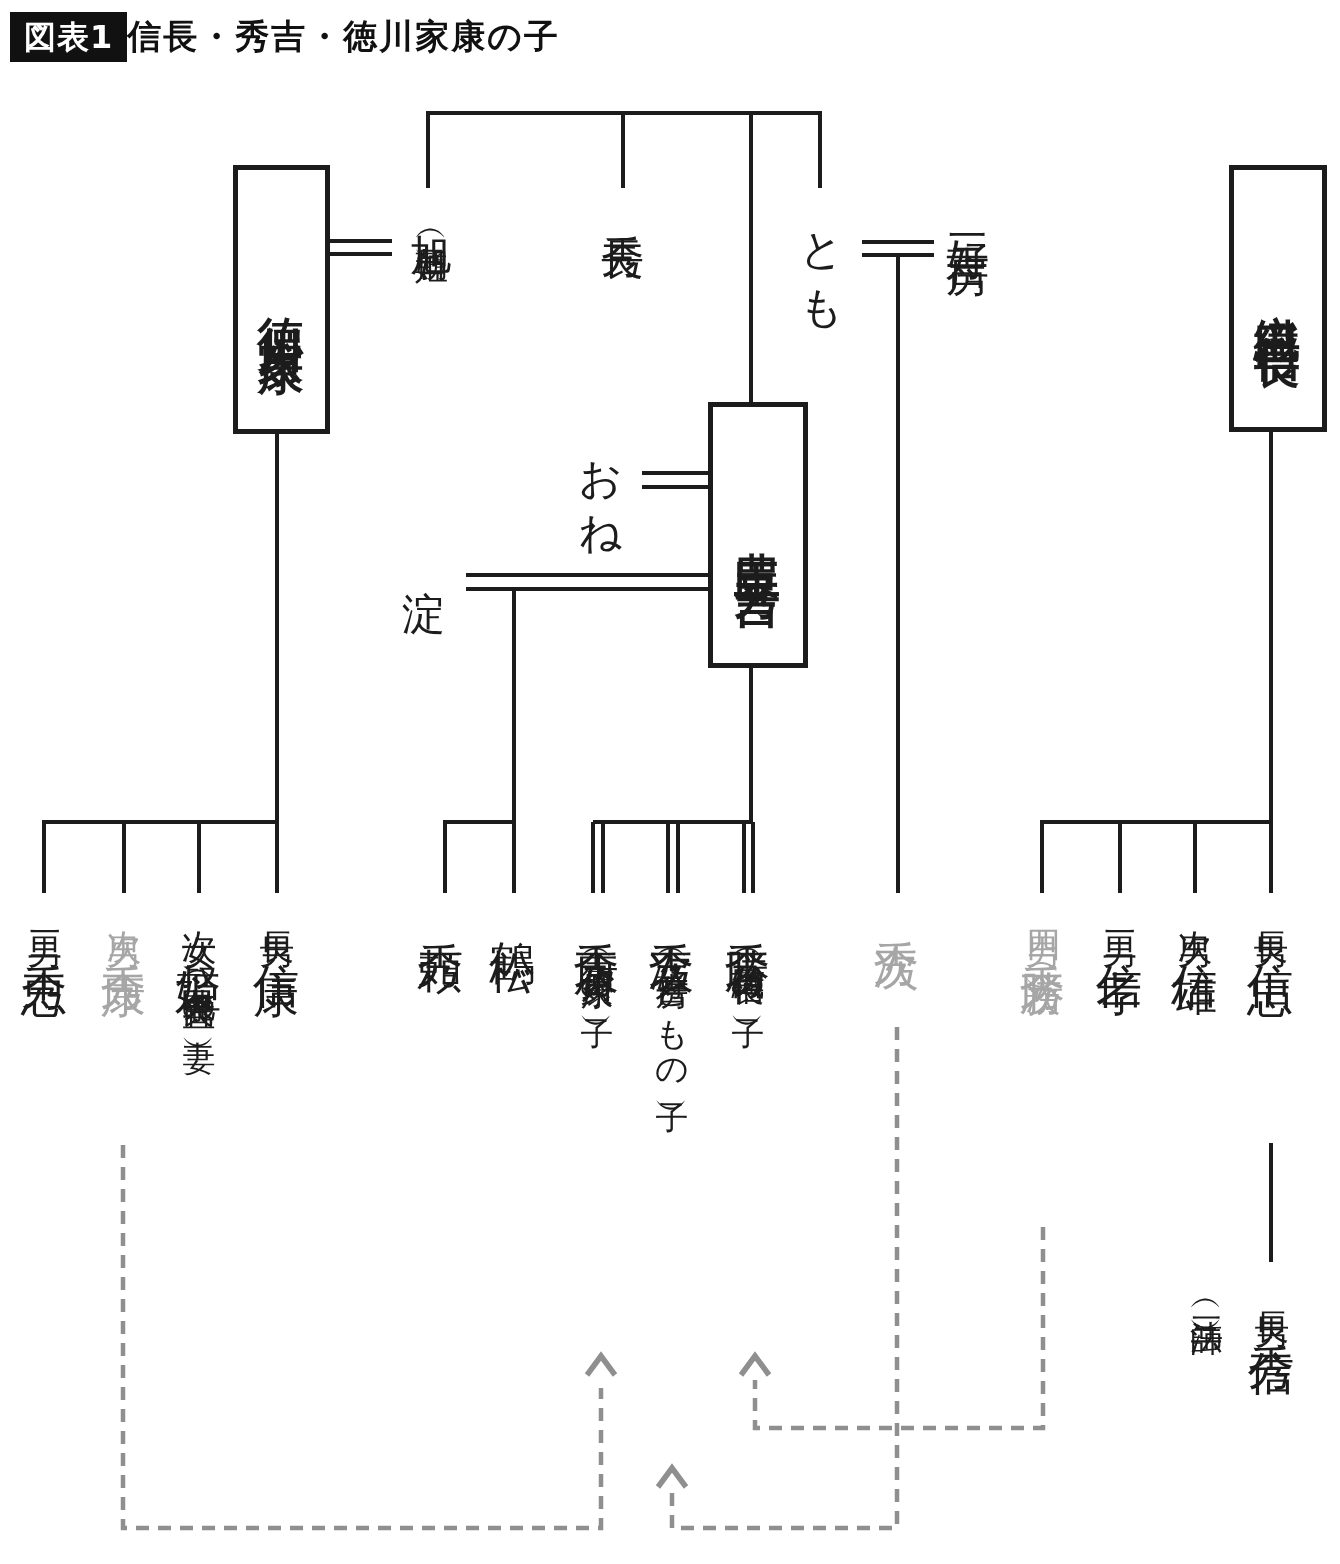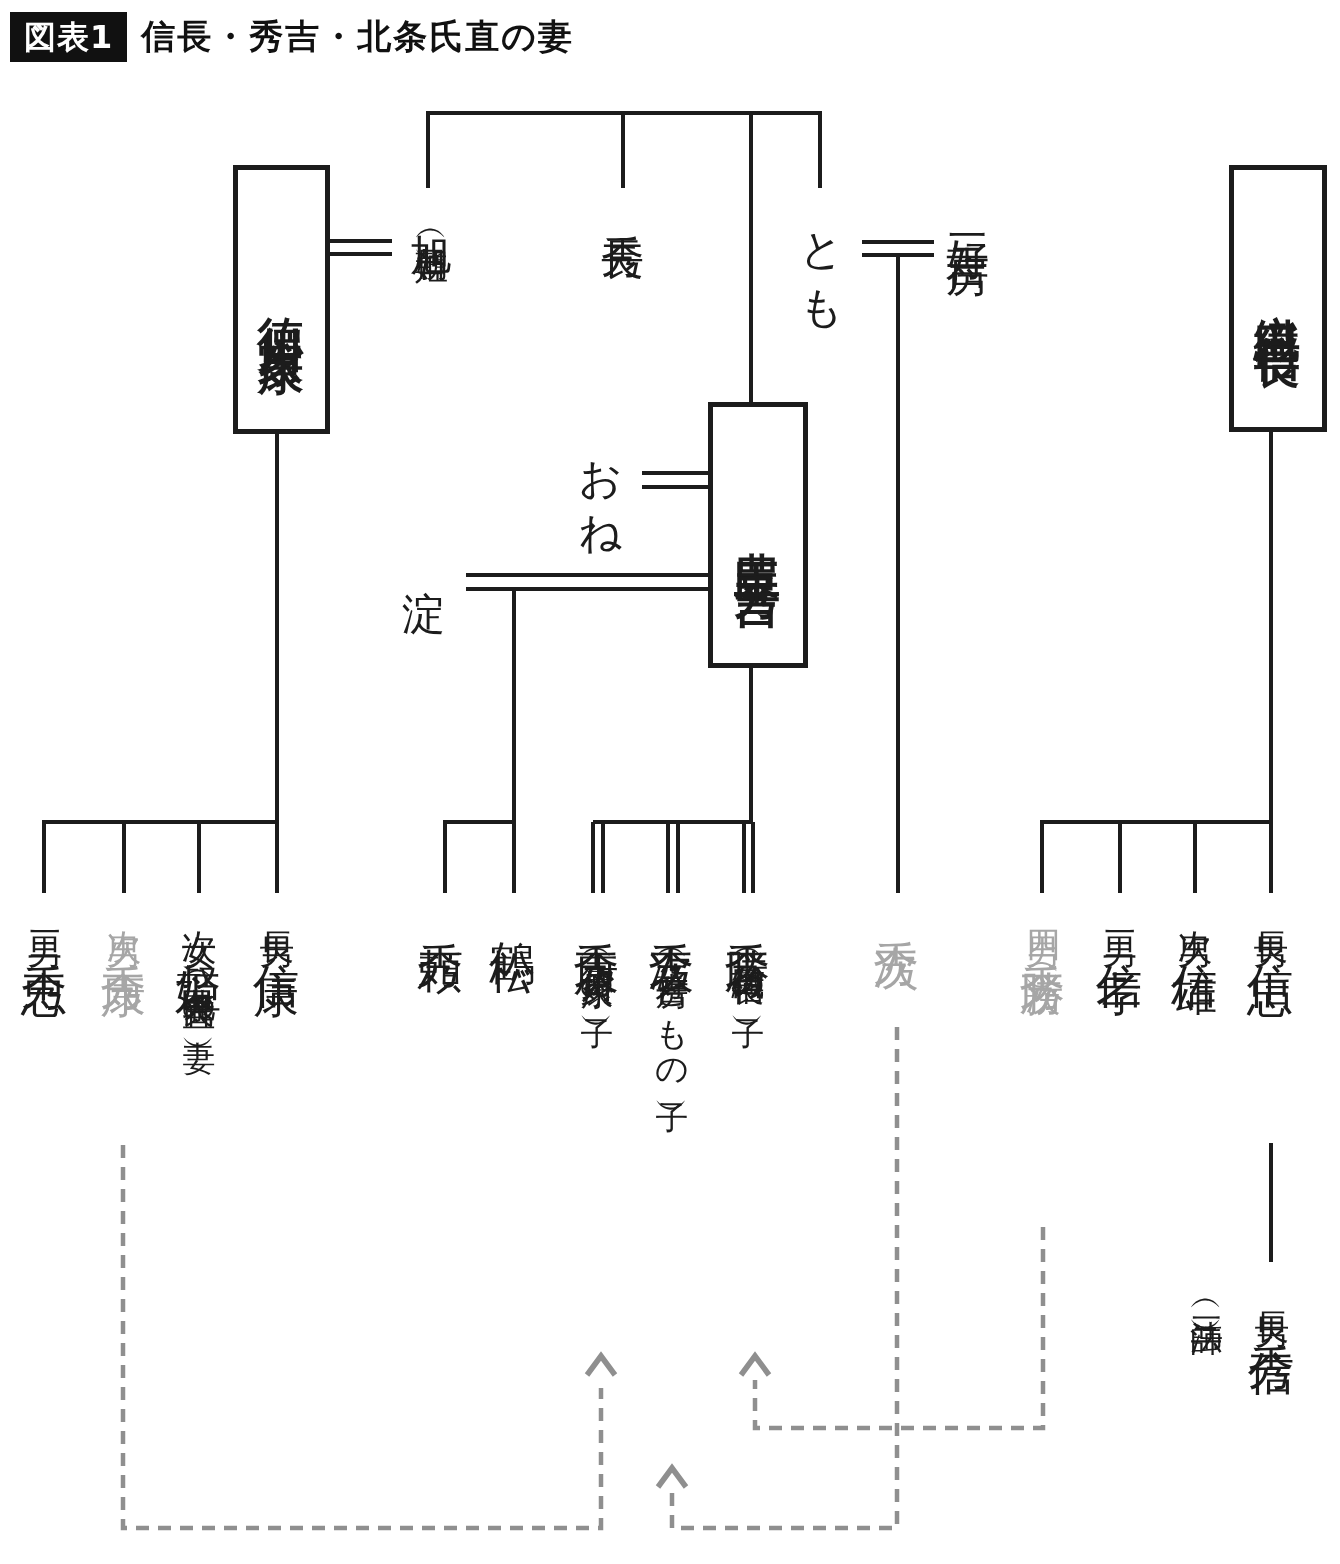--- a/index.html
+++ b/index.html
@@ -1,21 +1,21 @@
 <!DOCTYPE html>
 <html><head>
 <meta charset="utf-8">
 <style>
   html,body{margin:0;padding:0;background:#ffffff;}
   #stage{
     position:relative;width:1340px;height:1564px;background:#ffffff;overflow:hidden;
     font-family:"DejaVu Sans","Liberation Sans",sans-serif;color:#1c1c1c;
   }
   
-  #titlebar{position:absolute;left:10px;top:12px;display:flex;align-items:center;gap:14px;}
+  #titlebar{position:absolute;left:10px;top:12px;display:flex;align-items:center;}
   .badge{background:#111;color:#fff;font-size:32px;font-weight:bold;
          padding:6px 14px;line-height:1.2;letter-spacing:1px;}
   .doc-title{font-size:34px;font-weight:bold;letter-spacing:2px;color:#111;}
   
   .hbox{position:absolute;border:5px solid #1c1c1c;background:#fff;
         display:flex;align-items:center;justify-content:center;}
   .hbox .btxt{writing-mode:vertical-rl;text-orientation:mixed;font-size:46px;
         font-weight:600;letter-spacing:10px;line-height:1;}
   
   .vcol{position:absolute;writing-mode:vertical-rl;text-orientation:mixed;
@@ -30,21 +30,21 @@
   .gray{color:#a6a6a6;}
   svg.wires{position:absolute;left:0;top:0;}
 </style>
 </head>
 <body>
 
 <div id="stage">
 
   <div id="titlebar">
     <span class="badge">図表1</span>
-    <span class="doc-title">信長・秀吉・北条氏直の妻</span>
+    <span class="doc-title">信長・秀吉・徳川家康の子</span>
   </div>
 
   <svg class="wires" width="1340" height="1564" viewBox="0 0 1340 1564">
     <g fill="none" stroke="#1c1c1c" stroke-width="4">
       <path d="M428 188 V113 H820 V188"></path>
       <path d="M623 113 V188"></path>
       <path d="M751 113 V402"></path>
       <path d="M318 241 H392 M318 254 H392"></path>
       <path d="M862 242 H934 M862 255 H934"></path>
       <path d="M898 257 V893"></path>

